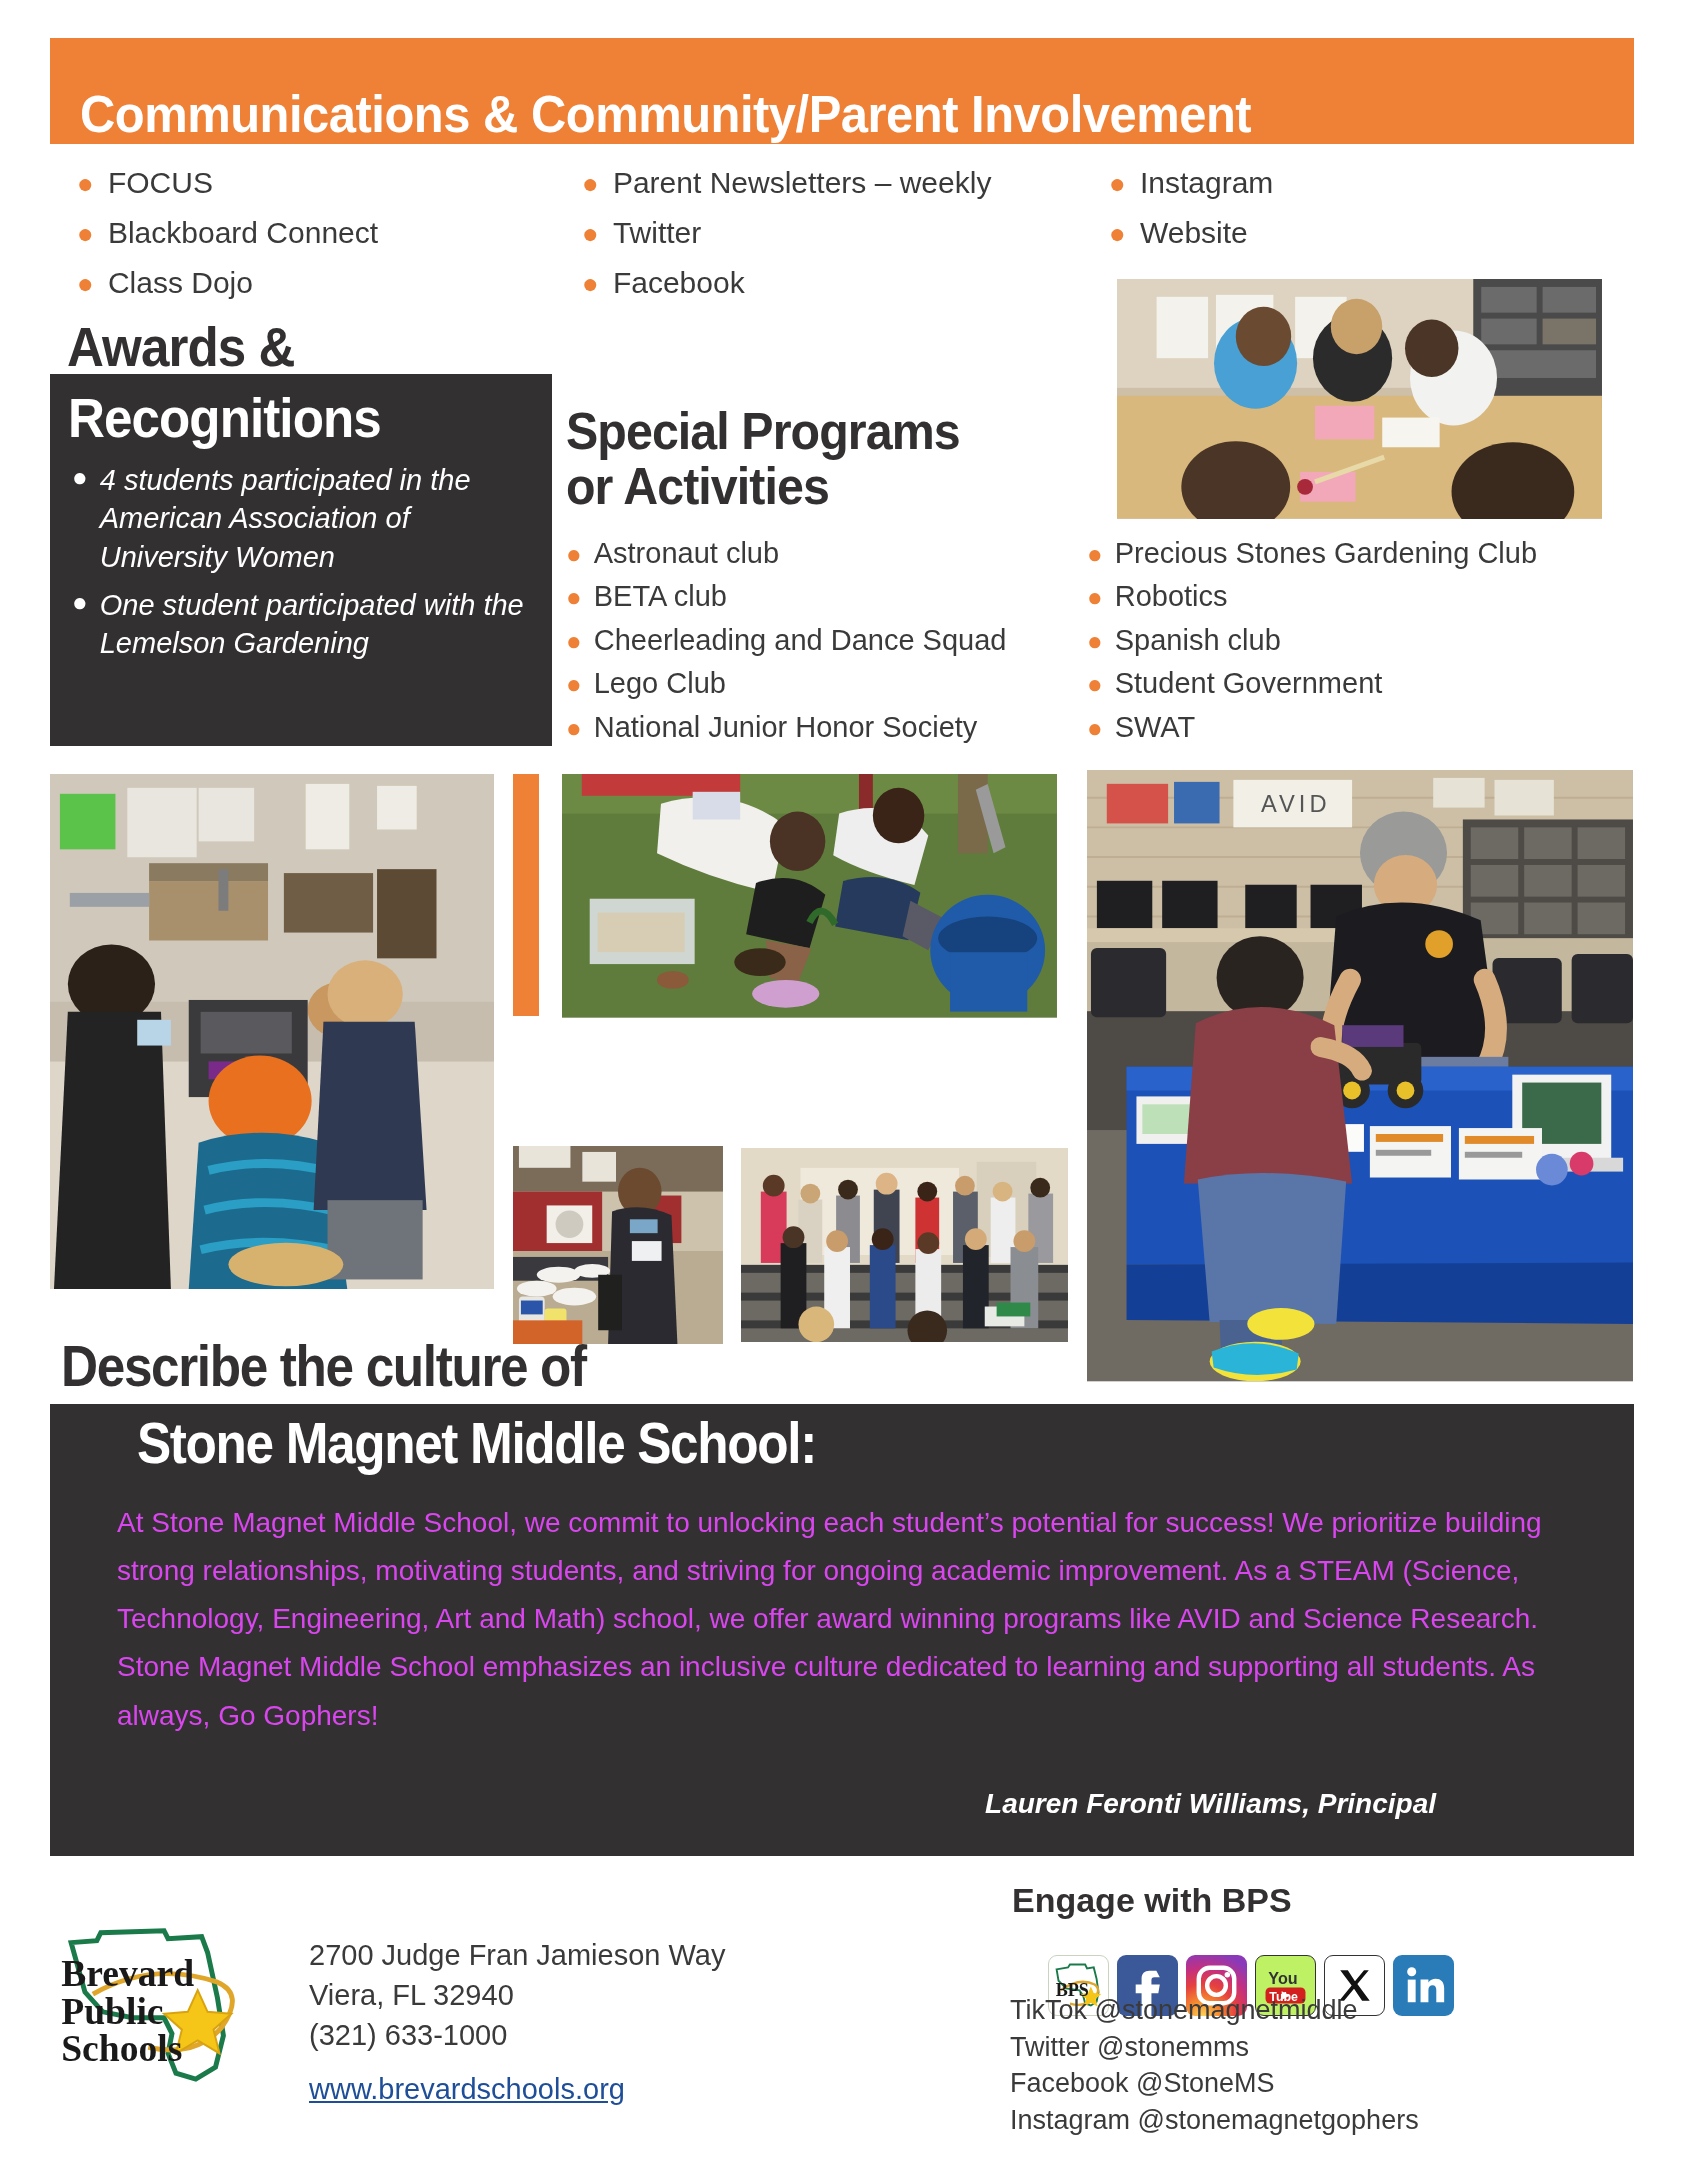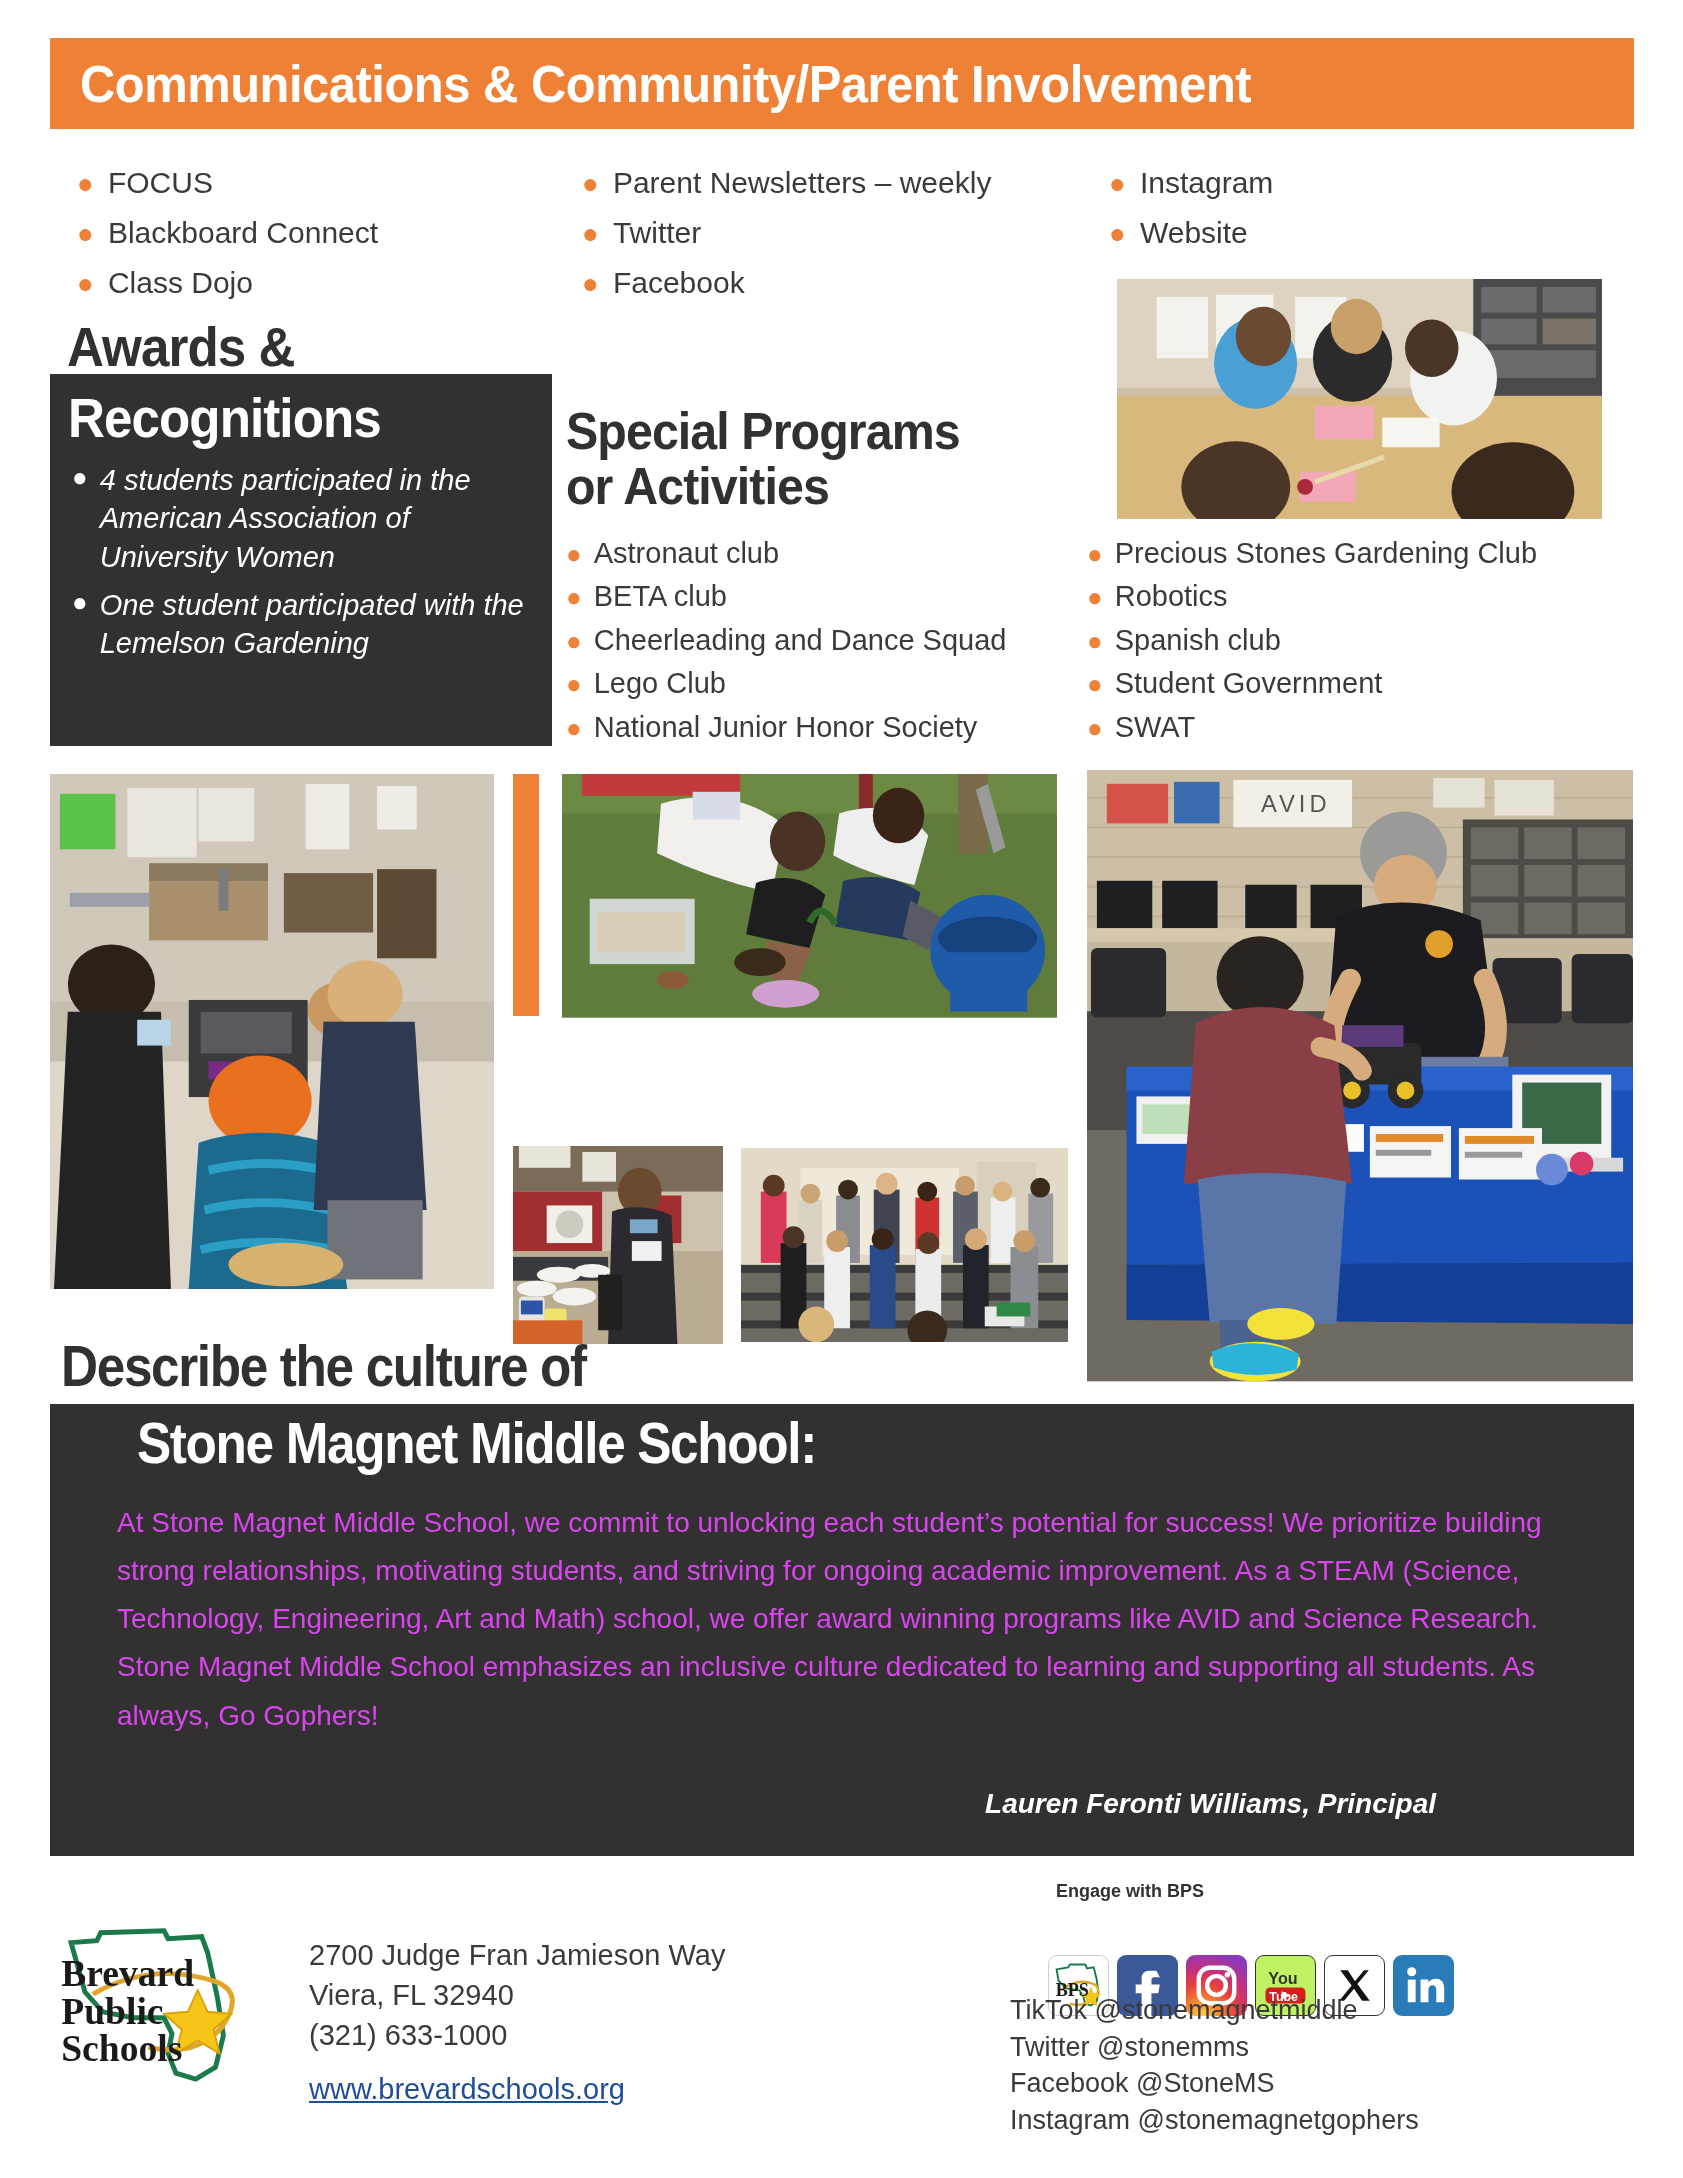--- a/index.html
+++ b/index.html
@@ -14,24 +14,24 @@
     font-family: "Liberation Sans", sans-serif;
     overflow: hidden;
   }
 
   
   #header-bar {
     position: absolute;
     left: 50px;
     top: 38px;
     width: 1584px;
-    height: 91px;
+    height: 106px;
     background: #ef8137;
     display: flex;
-    align-items: center;
+    align-items: flex-end;
     box-sizing: border-box;
     padding-left: 30px;
   }
   #header-title {
     color: #ffffff;
     font-size: 52px;
     font-weight: bold;
     letter-spacing: -0.5px;
     white-space: nowrap;
     transform: scaleX(0.94);
@@ -237,23 +237,23 @@
   }
   #footer-website {
     color: #1f4e99;
     text-decoration: underline;
     display: inline-block;
     margin-top: 14px;
   }
 
   #engage-label {
     position: absolute;
-    left: 1056px;
+    left: 1012px;
     top: 1881px;
-    font-size: 18px;
+    font-size: 34px;
     font-weight: bold;
     color: #333031;
   }
   #social-row {
     position: absolute;
     left: 1008px;
     top: 1955px;
     display: flex;
     gap: 8px;
     margin-left: 40px;

